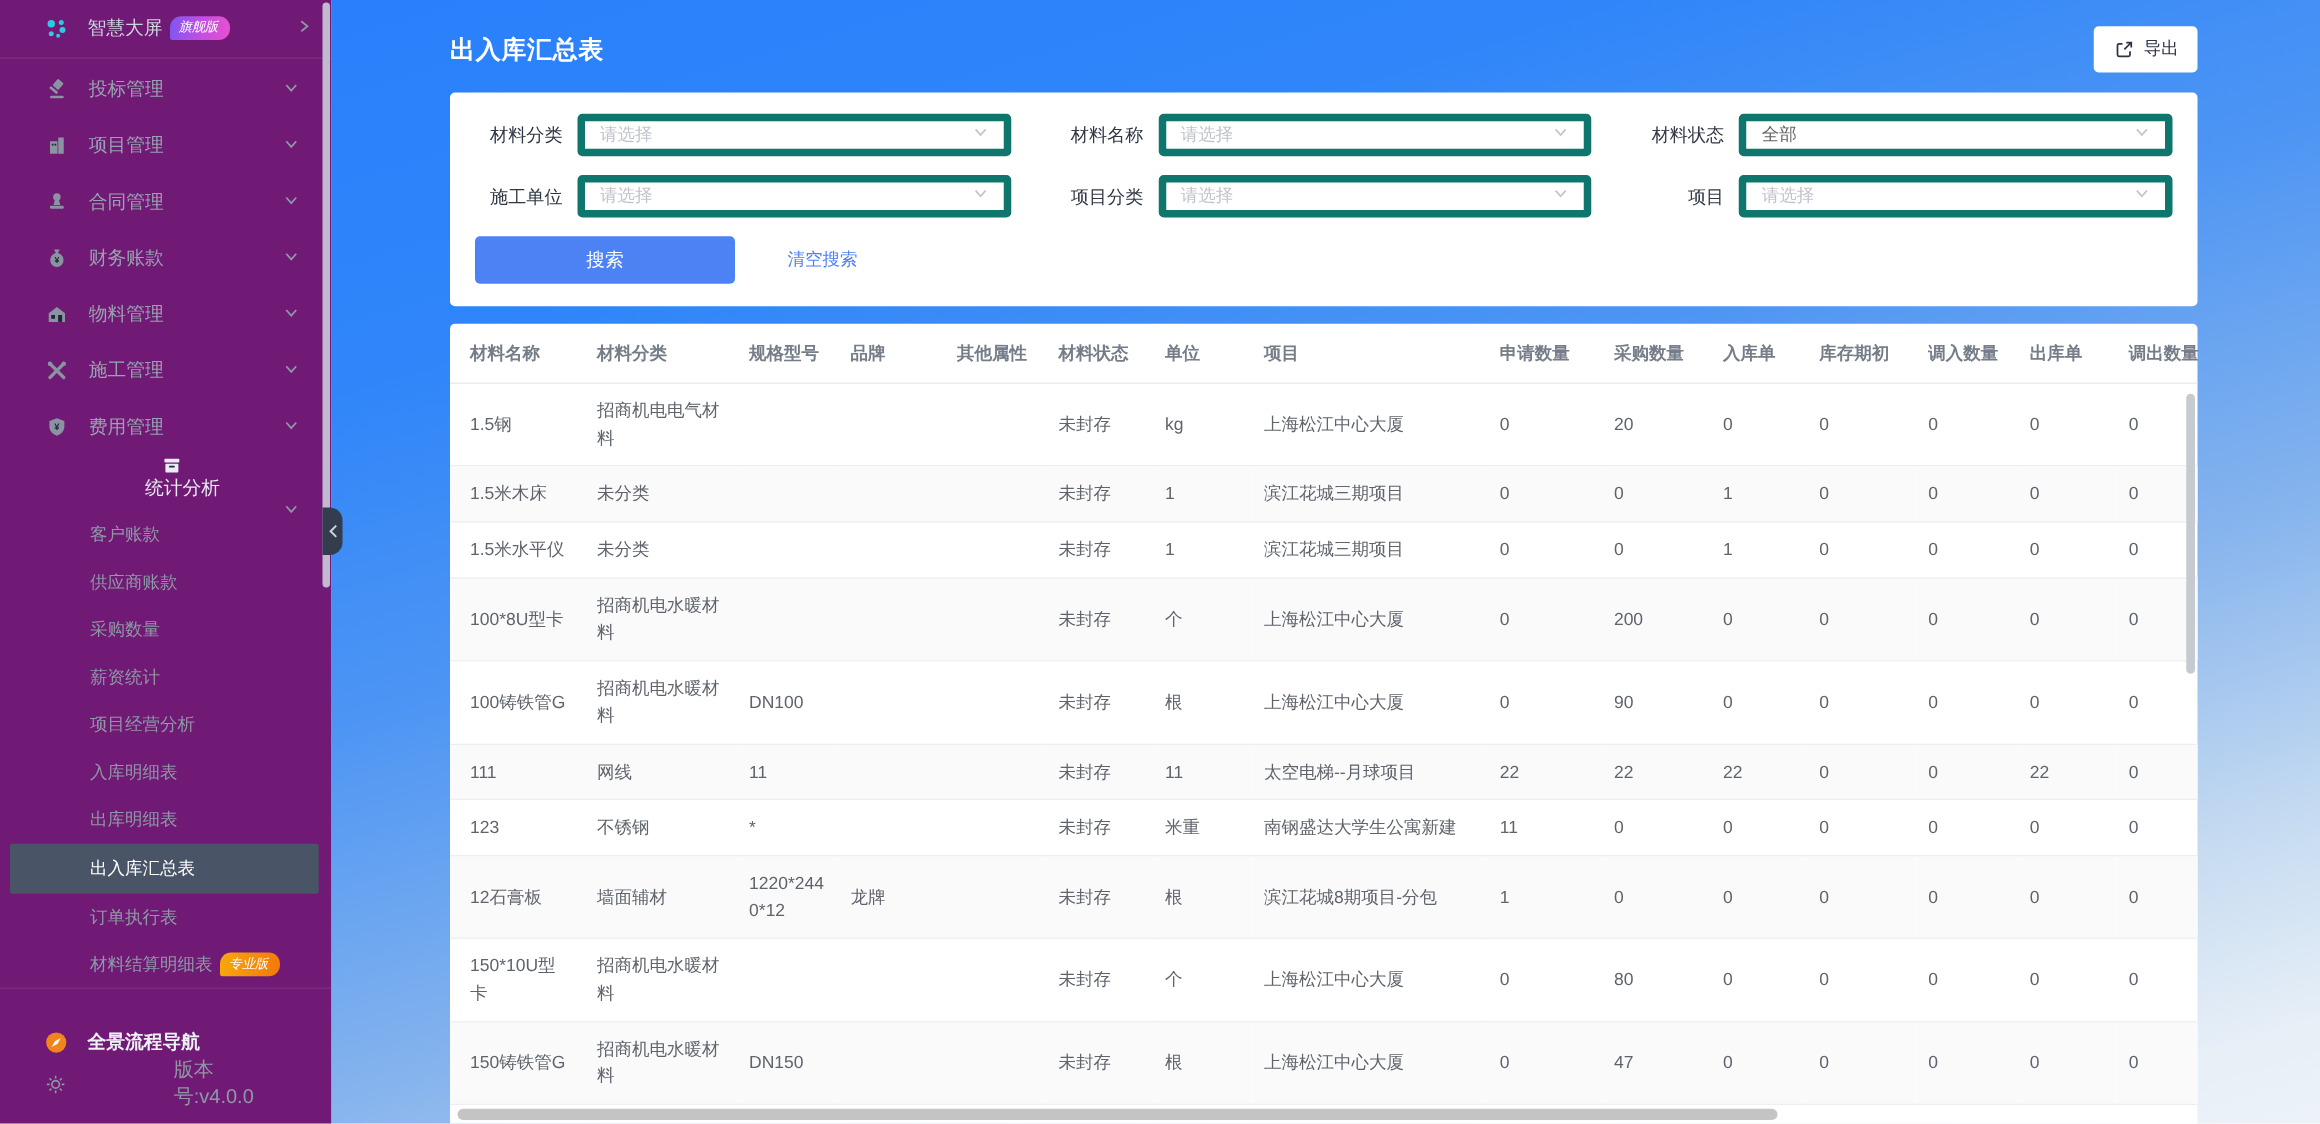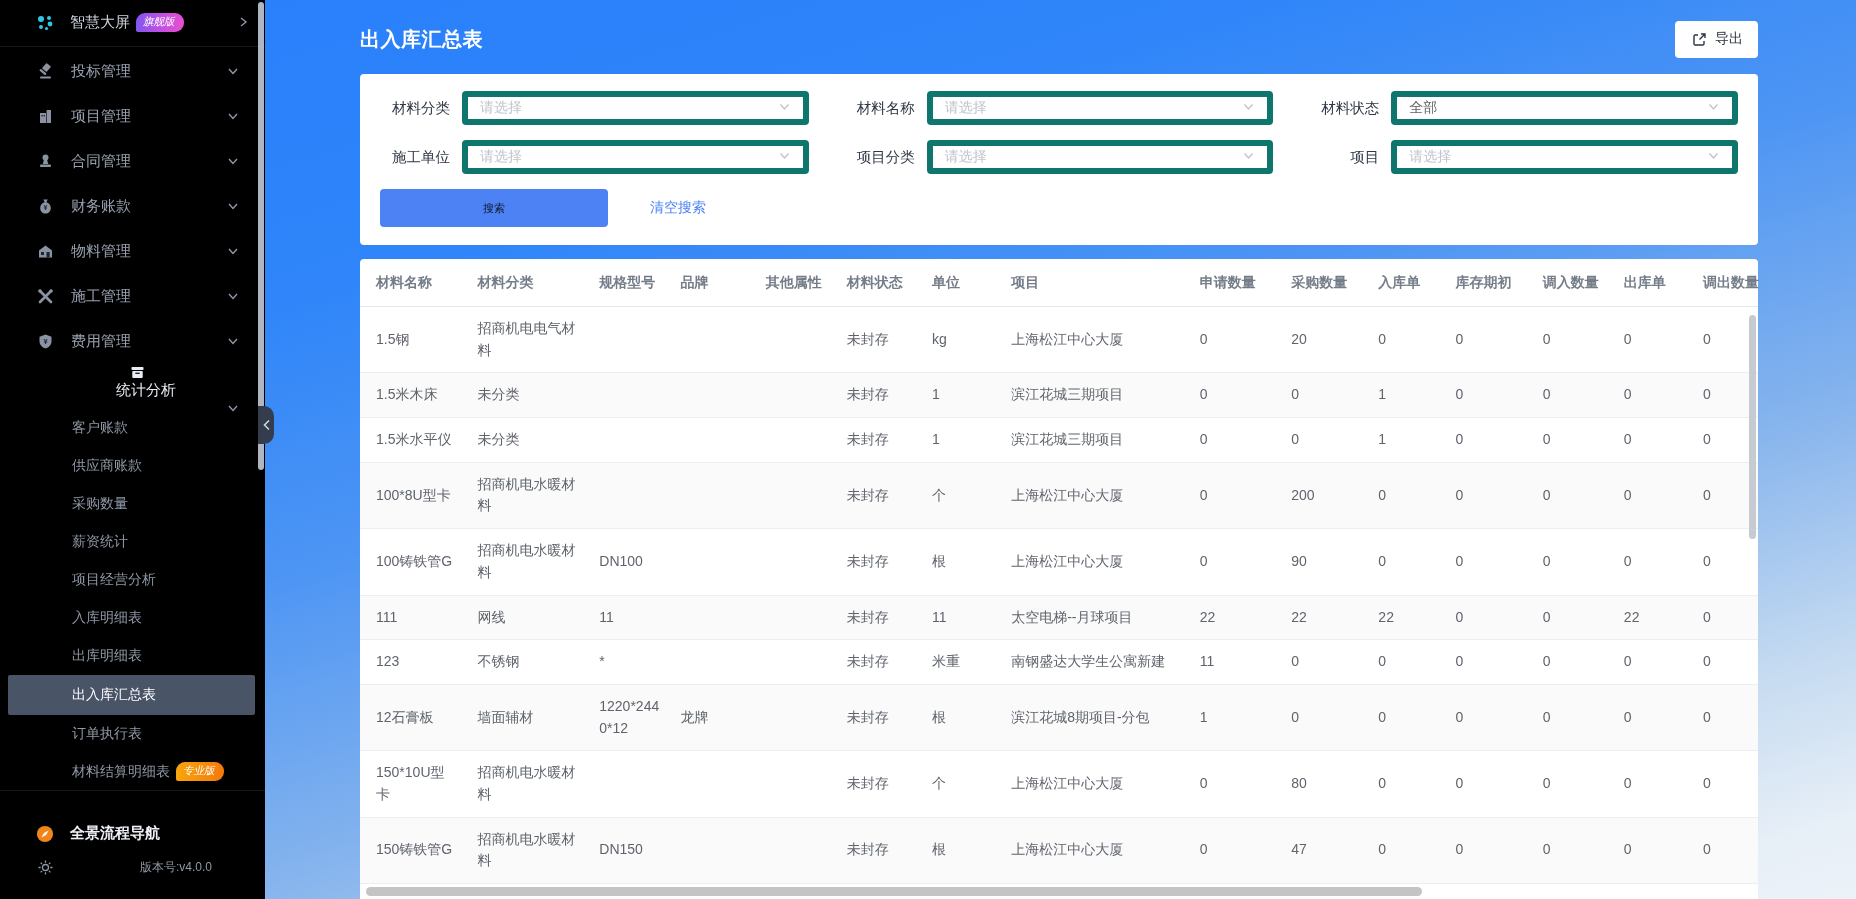--- a/index.html
+++ b/index.html
@@ -1,21 +1,21 @@
 <!DOCTYPE html>
 <html><head>
 <meta charset="utf-8">
 <style>
   * { margin:0; padding:0; box-sizing:border-box; }
   html,body { width:1856px; height:899px; overflow:hidden;
     font-family:"Liberation Sans","DejaVu Sans",sans-serif; }
   .app { display:flex; width:100%; height:100%; position:relative; }
 
   
-  .sidebar { width:265px; height:100%; background:#000000; flex:0 0 265px;
+  .sidebar { width:265px; height:100%; background:#701a75; flex:0 0 265px;
     display:flex; flex-direction:column; position:relative; color:#99a2b1; }
   .logo-item { height:46px; display:flex; align-items:center; padding:0 16px 0 36px; cursor:pointer; }
   .logo-item .lbl { color:#cdd3dd; font-size:15px; margin-left:16px; }
   .badge { font-size:10.5px; font-style:italic; color:#fff; padding:2px 9px 3px 7px;
     border-radius:9px 9px 9px 2px; margin-left:6px; white-space:nowrap; }
   .badge.flagship { background:linear-gradient(95deg,#7e57f0,#c44fe0 55%,#e94fd0); }
   .badge.pro { background:linear-gradient(95deg,#f7a70c,#f4780b); }
   .logo-item .chev { margin-left:auto; }
   .sb-divider { height:1px; background:rgba(255,255,255,0.09); margin:0 0 2px 0; }
   .menu { flex:1 1 auto; overflow:hidden; }
@@ -26,21 +26,21 @@
   .menu-item.expanded { color:#e9edf3;flex-direction:column; }
   .submenu-item { height:38px; display:flex; align-items:center; padding-left:72px;
     font-size:14px; color:#8f98a6; cursor:pointer; }
   .submenu-item.active { background:#4a5467; color:#fff; margin:0 10px 0 8px; border-radius:2px;
     padding-left:64px; height:40px; }
   .icon-box { width:18px; height:18px; display:inline-flex; align-items:center; justify-content:center; }
   .footer-nav { height:50px; display:flex; align-items:flex-end; padding:0 36px; color:#eef1f5;
     font-size:15px; font-weight:bold; cursor:pointer; }
   .footer-nav .lbl { margin-left:16px; }
   .version-row { height:56px; display:flex; align-items:center; padding:0 36px 8px 36px;
-    color:#8f98a6; font-size:12px; }
+    color:#8f98a6; font-size:16px; }
   .version-row .ver { margin-left:86px; }
   .sb-scroll-thumb { position:absolute; right:1px; top:2px; width:6px; height:468px;
     background:#cfd6e0; border-radius:3px; opacity:.85; }
   .collapse-handle { position:absolute; left:258px; top:406px; width:16px; height:38px;
     background:#333d4d; border-radius:0 10px 10px 0; display:flex; align-items:center;
     justify-content:center; cursor:pointer; z-index:5; }
 
   
   .main { flex:1; height:100%; padding:0 98px 0 95px; overflow:hidden;
     background:linear-gradient(163deg,#2a80fb 0%,#2f85f9 22%,#4d95f4 42%,#86b4ed 64%,#c6dbf1 82%,#e7eff7 94%,#ecf2f8 100%); }
@@ -53,22 +53,22 @@
   .filter-card { background:#fff; border-radius:4px; margin-top:12px; padding:17px 20px 18px; }
   .filter-row { display:flex; gap:36px; margin-bottom:15px; }
   .filter-field { flex:1; display:flex; align-items:center; }
   .filter-field .f-label { width:70px; text-align:right; font-size:14.5px; color:#2f3744;
     margin-right:12px; white-space:nowrap; flex:0 0 70px; }
   .select { flex:1; height:34px; border:6px solid #0f766e; border-radius:4px; background:#fff;
     display:flex; align-items:center; padding:0 12px; cursor:pointer; }
   .select .sel-text { font-size:14px; color:#606266; flex:1; }
   .select .sel-text.placeholder { color:#c0c4cc; }
   .action-row { display:flex; align-items:center; margin-top:2px; }
-  .search-btn { width:228px; height:38px; background:#4d82f5; color:#0f172a; border:none;
-    border-radius:4px; font-size:11px; cursor:pointer; font-family:inherit; }
+  .search-btn { width:208px; height:38px; background:#4d82f5; color:#ffffff; border:none;
+    border-radius:4px; font-size:15px; cursor:pointer; font-family:inherit; }
   .clear-link { margin-left:42px; color:#4d82f5; font-size:14px; text-decoration:none; cursor:pointer; }
 
   .table-card { background:#fff; border-radius:4px; margin-top:14px; position:relative; }
   table { width:100%; border-collapse:collapse; table-layout:fixed; }
   th { text-align:left; font-size:14px; color:#757d89; font-weight:bold;
     padding:15px 10px 14px 10px; border-bottom:1px solid #e4e7ed; white-space:nowrap; }
   th:first-child, td:first-child { padding-left:16px; }
   td { font-size:14px; color:#5f646c; padding:11px 10px; border-bottom:1px solid #ebeef5;
     line-height:1.55; word-break:break-all; vertical-align:middle; }
   tbody tr:nth-child(even) { background:#fafafa; }

